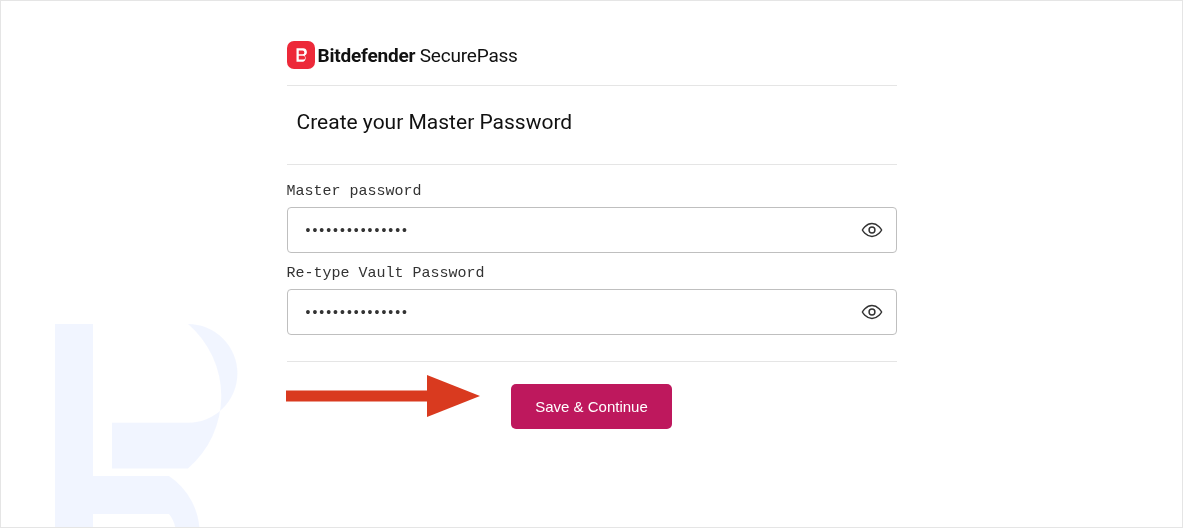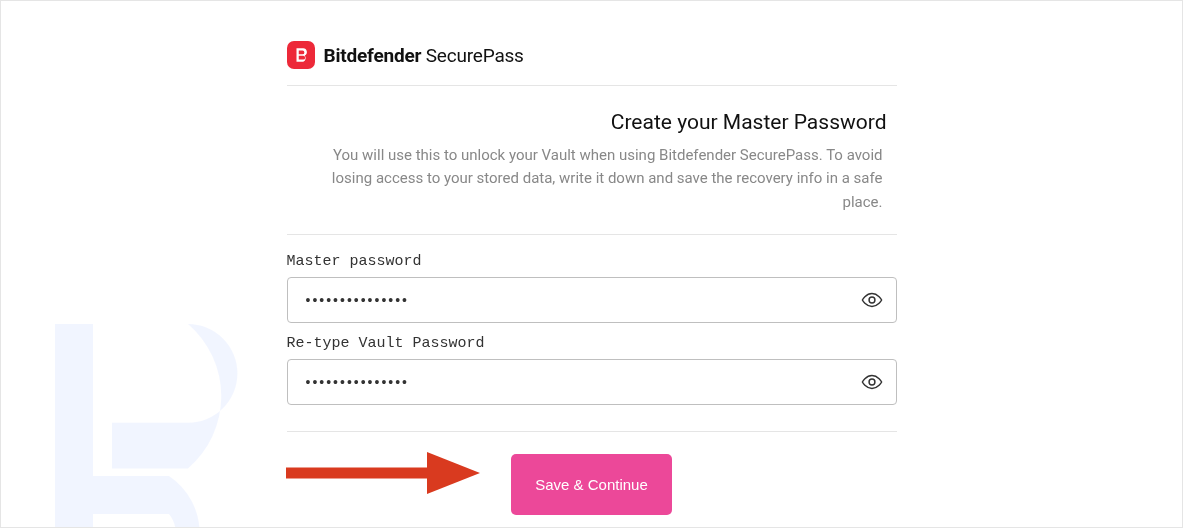--- a/index.html
+++ b/index.html
@@ -24,21 +24,21 @@
     .container {
       width: 610px;
       margin: 0 auto;
       padding-top: 40px;
       position: relative;
       z-index: 1;
     }
     .brand-row {
       display: flex;
       align-items: center;
-      gap: 9px;
+      gap: 3px;
       margin-bottom: 16px;
     }
     .brand-icon {
       width: 28px;
       height: 28px;
       background: #ed2939;
       border-radius: 7px;
       display: flex;
       align-items: center;
       justify-content: center;
@@ -53,21 +53,21 @@
     .brand-text-light {
       font-weight: 400;
     }
     .divider {
       height: 1px;
       background: #e5e5e5;
       border: none;
       margin: 0;
     }
     .title-block {
-      text-align: right;
+      text-align: left;
       padding: 24px 10px 20px;
     }
     .title {
       font-size: 21px;
       color: #111;
       font-weight: 400;
       margin-bottom: 10px;
     }
     .subtitle {
       font-size: 15px;
@@ -115,25 +115,25 @@
       border: none;
       cursor: pointer;
       padding: 0;
     }
     .action-row {
       text-align: center;
       padding-top: 22px;
       position: relative;
     }
     .primary-btn {
-      background: #ec4899;
+      background: #be185d;
       color: #fff;
       border: none;
       border-radius: 5px;
-      padding: 22px 24px;
+      padding: 14px 24px;
       font-size: 15px;
       font-weight: 500;
       cursor: pointer;
     }
     .arrow-annotation {
       position: absolute;
       left: -5px;
       top: 50%;
       transform: translateY(-50%);
       width: 200px;
@@ -159,21 +159,20 @@
     </div>
     <div class="brand-text">
       <span>Bitdefender</span><span> </span><span class="brand-text-light">SecurePass</span>
     </div>
   </div>
 
   <hr class="divider">
 
   <div class="title-block">
     <h1 class="title">Create your Master Password</h1>
-    <p class="subtitle">You will use this to unlock your Vault when using Bitdefender SecurePass. To avoid losing access to your stored data, write it down and save the recovery info in a safe place.</p>
   </div>
 
   <hr class="divider">
 
   <div class="form-group">
     <label class="label">Master password</label>
     <div class="input-wrap">
       <input class="input" type="text" readonly="" value="•••••••••••••••" style="">
       <button class="eye-btn">
         <svg width="22" height="22" viewBox="0 0 24 24" fill="none" stroke="#333" stroke-width="1.6">

